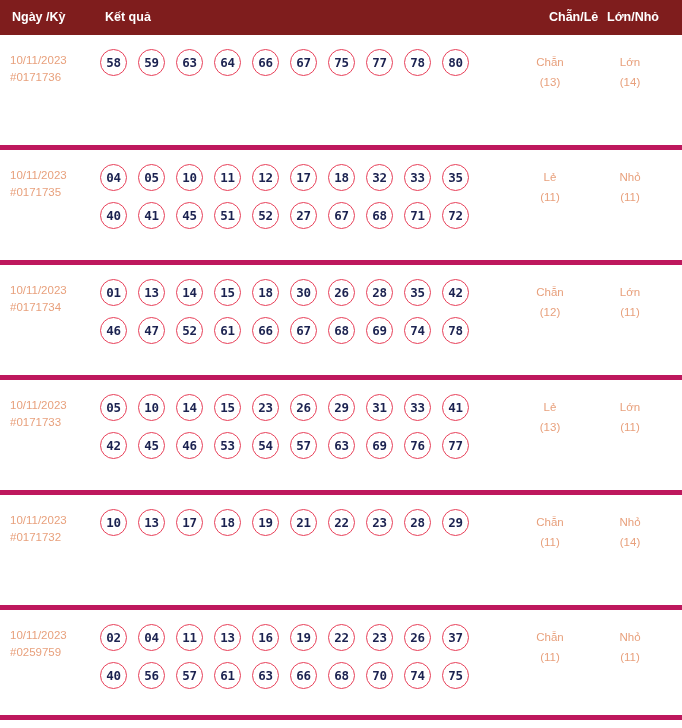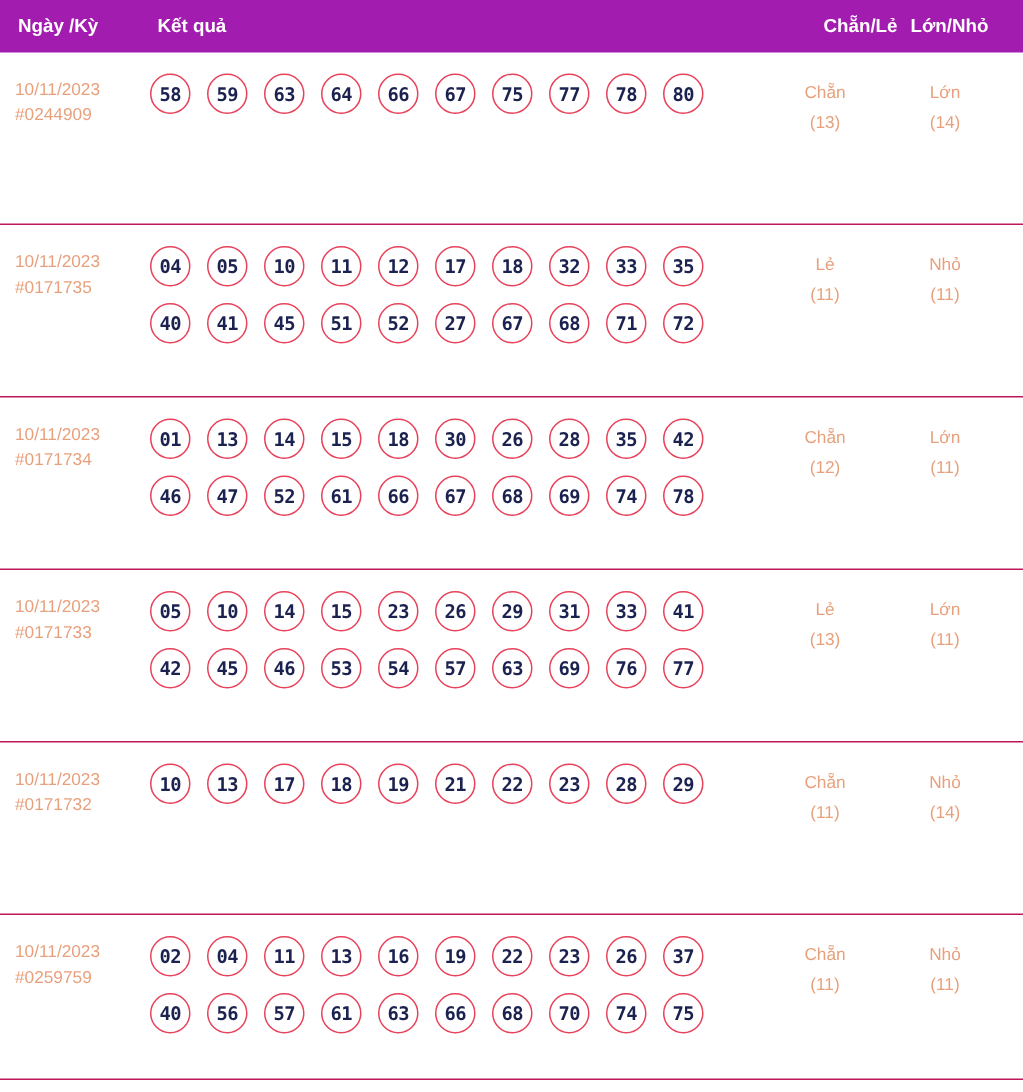--- a/index.html
+++ b/index.html
@@ -15,21 +15,21 @@
     overflow: hidden;
   }
 
   .results-table {
     width: 682px;
     box-sizing: border-box;
   }
 
   
   .table-header {
-    background: #a21caf;
+    background: #7f1d1d;
     height: 35px;
     position: relative;
     color: #ffffff;
     font-size: 12.5px;
     font-weight: bold;
   }
   .table-header .hcell {
     position: absolute;
     top: 0;
     height: 35px;
@@ -37,21 +37,21 @@
     white-space: nowrap;
   }
   .hcell.h-date   { left: 12px; }
   .hcell.h-result { left: 105px; }
   .hcell.h-oddeven{ left: 529px; margin-left: 20px; }
   .hcell.h-bigsmall{ left: 607px; }
 
   
   .result-row {
     position: relative;
-    border-bottom: 1px solid #be185d;
+    border-bottom: 5px solid #be185d;
     box-sizing: border-box;
     padding: 0;
   }
   .result-row.r-tall { height: 115px; }
   .result-row.r-last { height: 110px; }
 
   .cell-date {
     position: absolute;
     left: 10px;
     top: 17px;
@@ -120,21 +120,21 @@
     <div class="hcell h-date">Ngày /Kỳ</div>
     <div class="hcell h-result">Kết quả</div>
     <div class="hcell h-oddeven">Chẵn/Lẻ</div>
     <div class="hcell h-bigsmall">Lớn/Nhỏ</div>
   </div>
 
   <div id="rows-container">
       <div class="result-row r-tall">
         <div class="cell-date">
           <span class="date-line">10/11/2023</span>
-          <span class="period-line">#0244909</span>
+          <span class="period-line">#0171736</span>
         </div>
         <div class="cell-balls">
           <div class="ball-line"><span class="ball">58</span><span class="ball">59</span><span class="ball">63</span><span class="ball">64</span><span class="ball">66</span><span class="ball">67</span><span class="ball">75</span><span class="ball">77</span><span class="ball">78</span><span class="ball">80</span></div>
         </div>
         <div class="cell-oddeven">
           <span class="v-label">Chẵn</span>
           <span class="v-count">(13)</span>
         </div>
         <div class="cell-bigsmall">
           <span class="v-label">Lớn</span>

